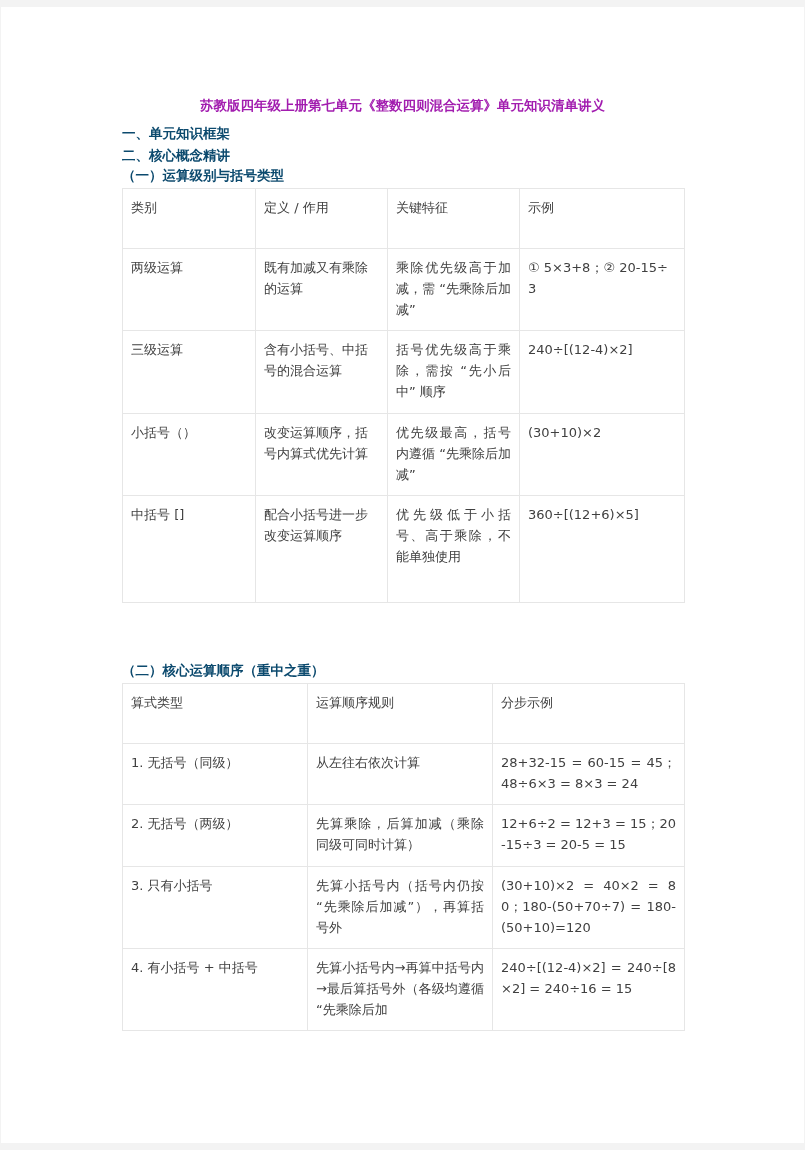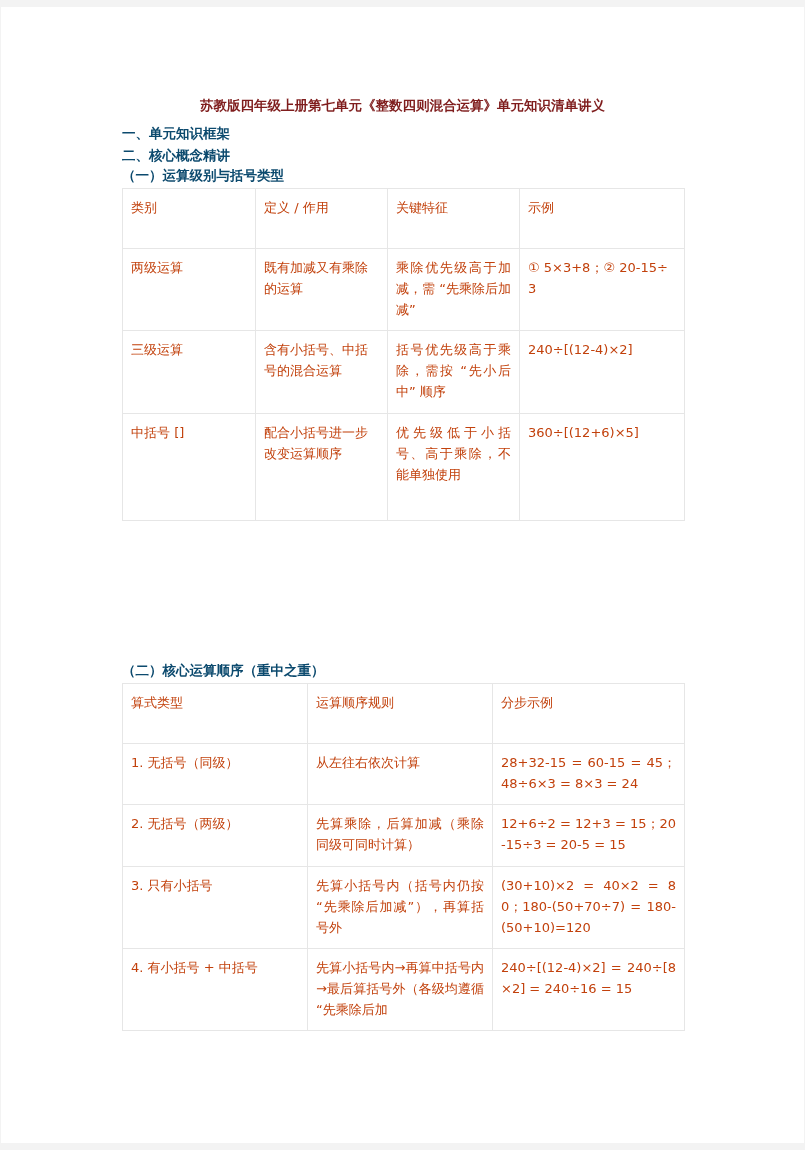--- a/index.html
+++ b/index.html
@@ -24,41 +24,41 @@
       background: #ffffff;
     }
     .doc-title {
       position: absolute;
       left: 0;
       top: 96px;
       width: 805px;
       text-align: center;
       font-size: 13.5px;
       font-weight: bold;
-      color: #7f1d1d;
+      color: #a21caf;
       line-height: 18px;
       padding-left: 0;
       box-sizing: border-box;
     }
     .heading {
       position: absolute;
       left: 122px;
       font-size: 13.5px;
       font-weight: bold;
       color: #0c4a6e;
       line-height: 18px;
     }
     table.grid {
       position: absolute;
       left: 122px;
       border-collapse: collapse;
       table-layout: fixed;
       font-size: 13px;
       line-height: 21px;
-      color: #c2410c;
+      color: #404040;
     }
     table.grid td {
       border: 1.5px solid #e6e6e6;
       vertical-align: top;
       padding: 8px 8px 0 8px;
       box-sizing: border-box;
       word-break: break-all;
     }
     .justify {
       text-align: justify;
@@ -95,20 +95,26 @@
     <td>既有加减又有乘除的运算</td>
     <td class="justify">乘除优先级高于加减，需 “先乘除后加减”</td>
     <td>① 5×3+8；② 20-15÷3</td>
   </tr>
   <tr style="height:83px;">
     <td>三级运算</td>
     <td>含有小括号、中括号的混合运算</td>
     <td class="justify">括号优先级高于乘除，需按 “先小后中” 顺序</td>
     <td>240÷[(12-4)×2]</td>
   </tr>
+  <tr style="height:82px;">
+    <td>小括号（）</td>
+    <td>改变运算顺序，括号内算式优先计算</td>
+    <td class="justify">优先级最高，括号内遵循 “先乘除后加减”</td>
+    <td>(30+10)×2</td>
+  </tr>
   <tr style="height:107px;">
     <td>中括号 []</td>
     <td>配合小括号进一步改变运算顺序</td>
     <td class="justify">优先级低于小括号、高于乘除，不能单独使用</td>
     <td>360÷[(12+6)×5]</td>
   </tr>
 </tbody>
   </table>
 
 <div class="heading" style="top:661px;">（二）核心运算顺序（重中之重）</div>

